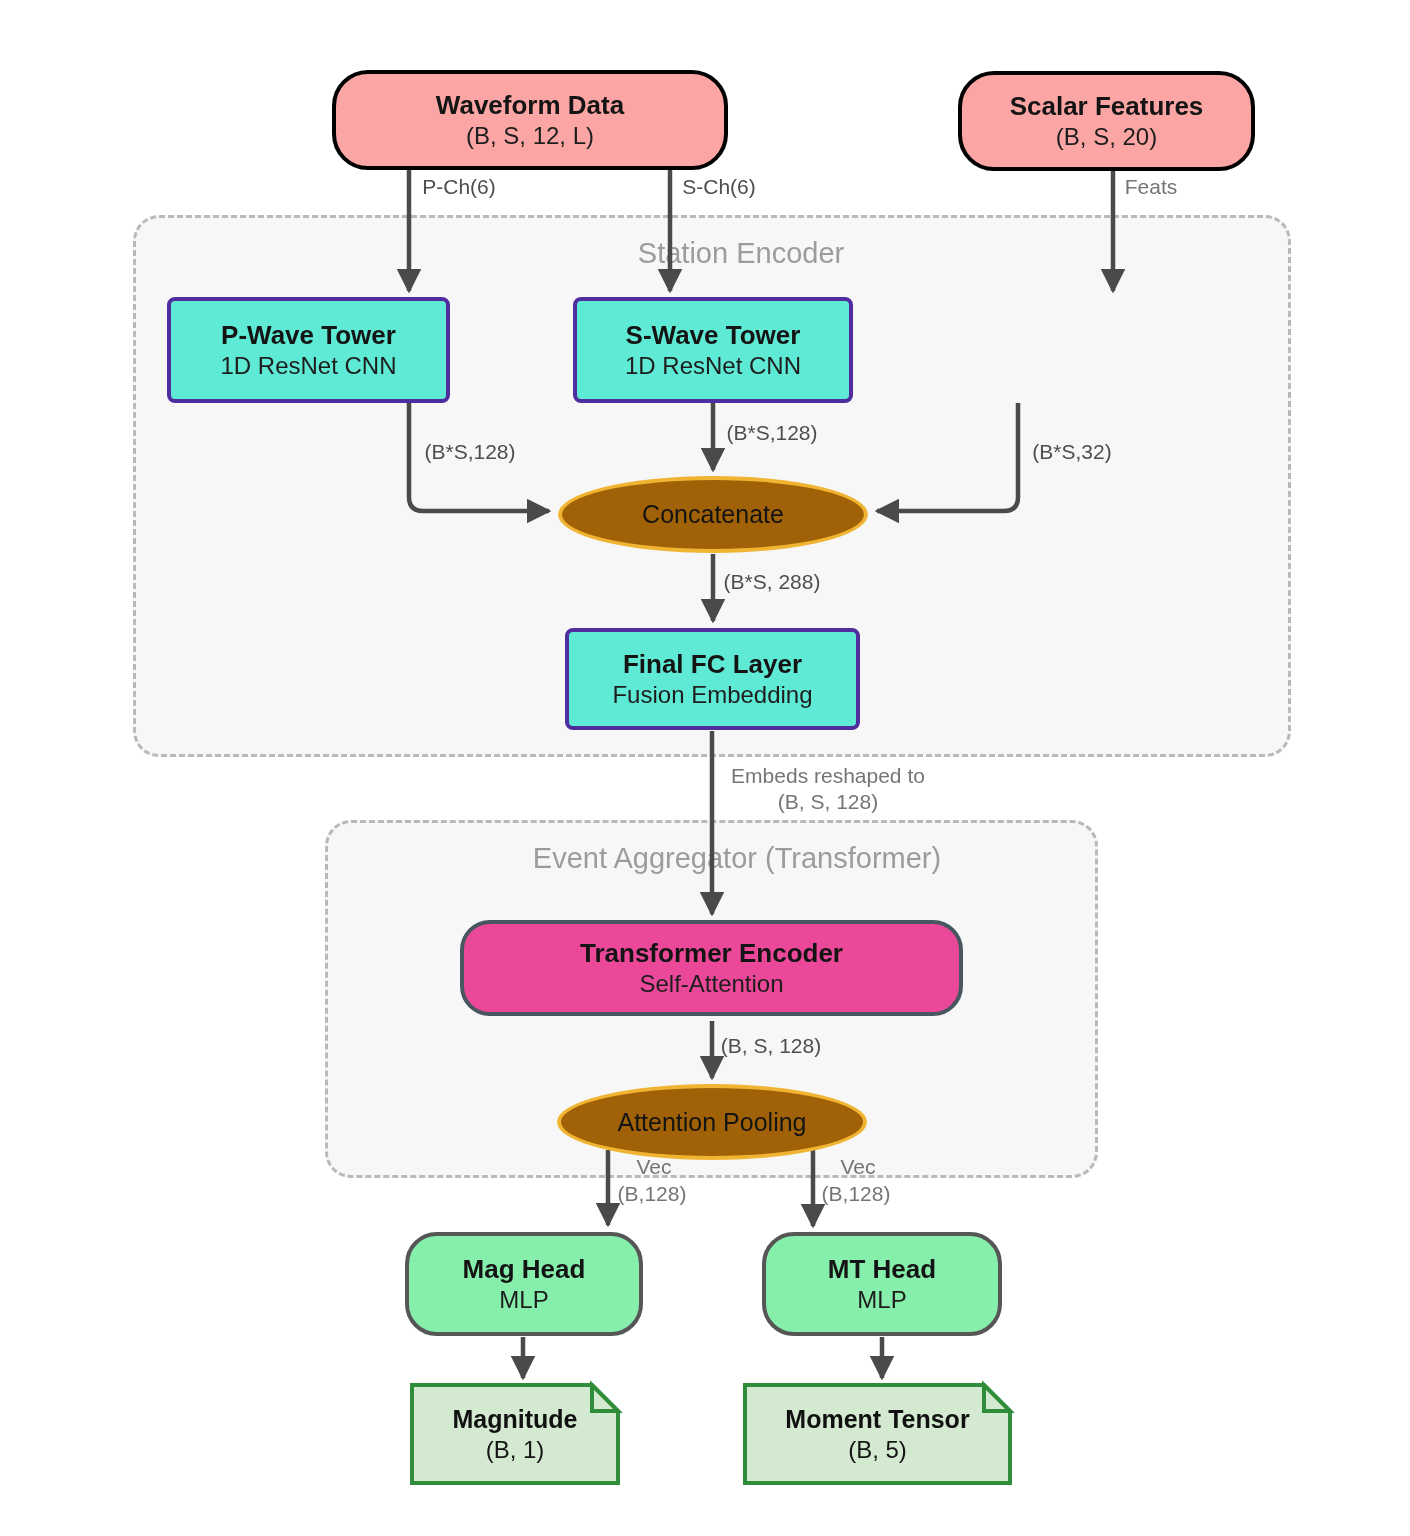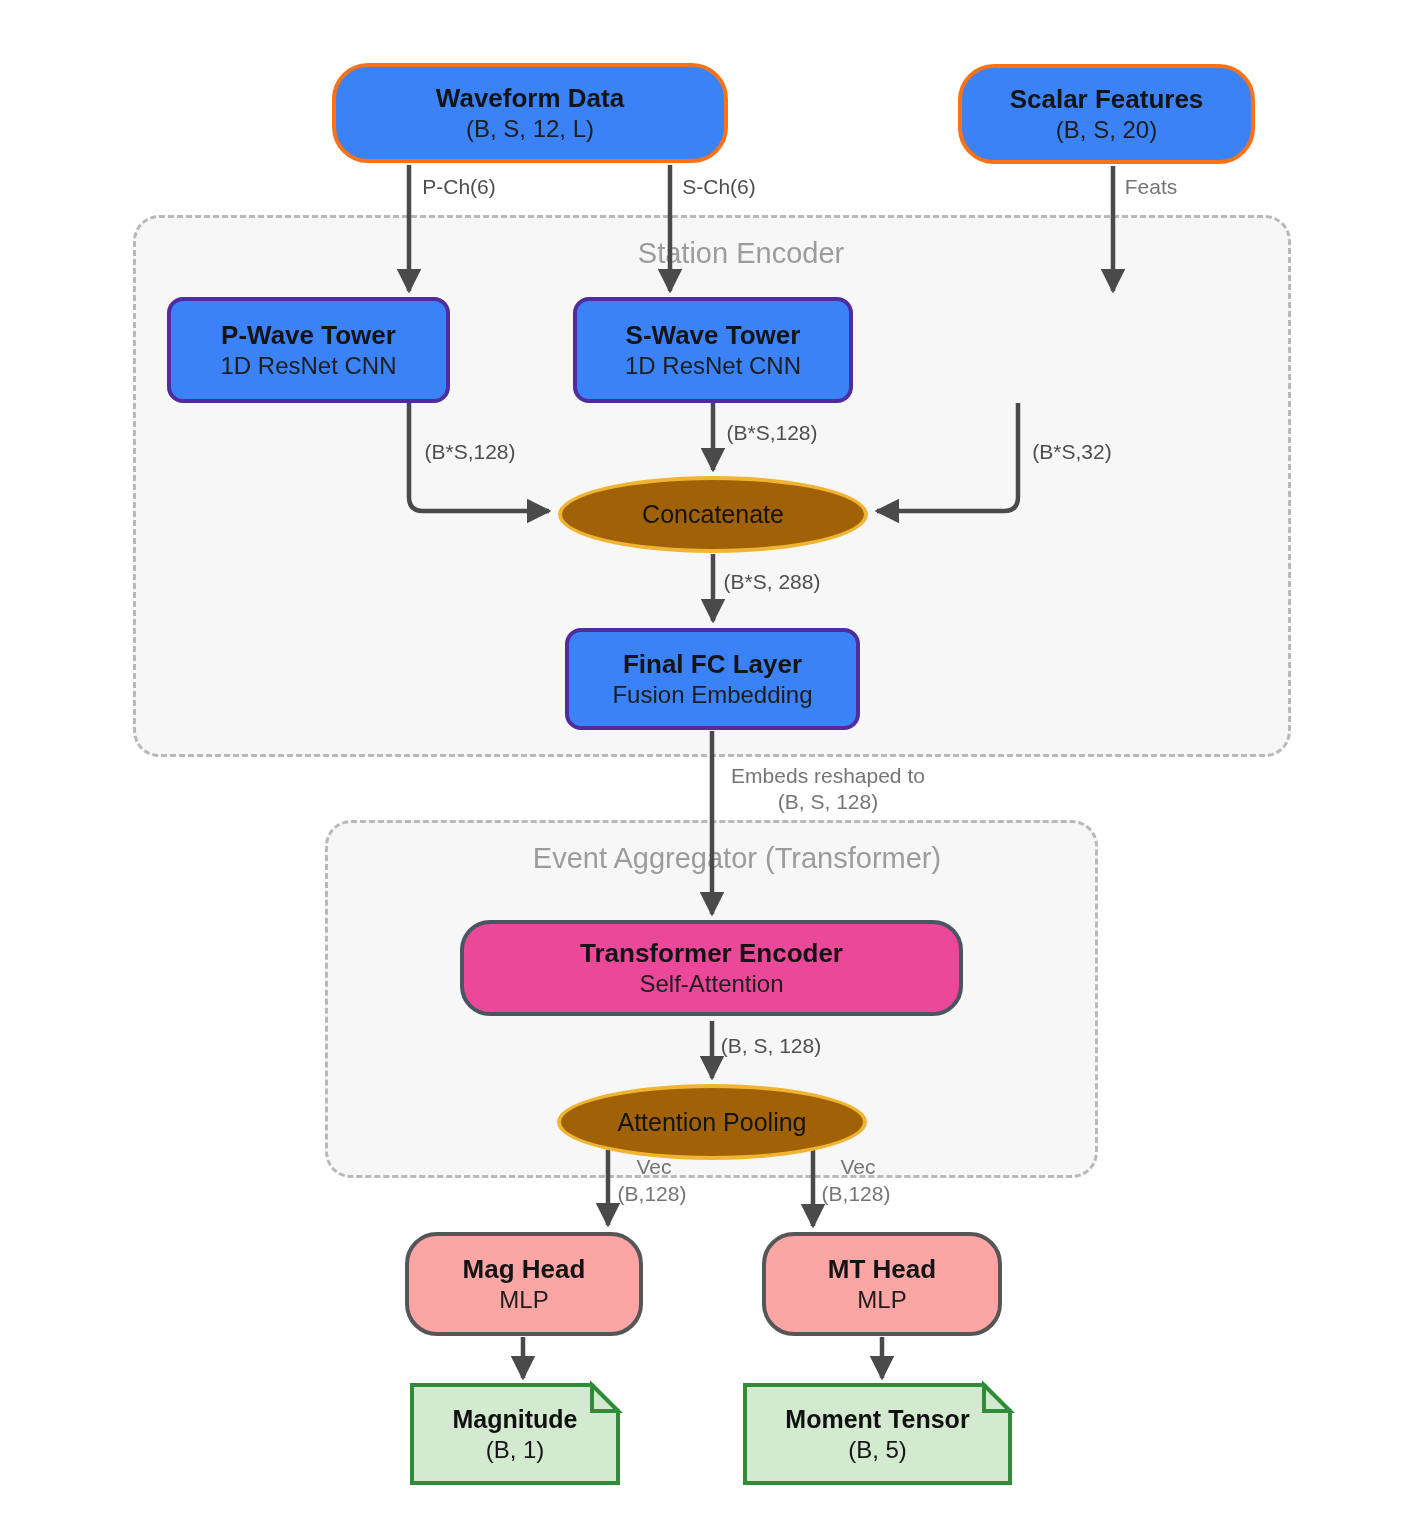--- a/index.html
+++ b/index.html
@@ -16,26 +16,26 @@
     white-space:nowrap;transform:translateX(-50%);
   }
   svg.edges{position:absolute;left:0;top:0;z-index:1;}
   .node{
     position:absolute;z-index:2;box-sizing:border-box;
     display:flex;flex-direction:column;align-items:center;justify-content:center;
     text-align:center;line-height:1.22;
   }
   .node .t{font-size:26px;font-weight:bold;color:#141414;white-space:nowrap;}
   .node .s{font-size:24px;color:#1d1d1d;white-space:nowrap;}
-  .blue{background:#3b82f6;border:4px solid #f97316;border-radius:36px;}
-  .purple{background:#3b82f6;border:4px solid #4f2d9f;border-radius:16px;}
+  .blue{background:#fca5a5;border:4px solid #000000;border-radius:36px;margin-top:7px;}
+  .purple{background:#5eead4;border:4px solid #4f2d9f;border-radius:8px;}
   .oval{background:#a16207;border:4px solid #f0b432;border-radius:50%;}
   .oval .t{font-size:25px;font-weight:normal;}
   .slate{background:#ec4899;border:4px solid #47565f;border-radius:30px;}
-  .grayhead{background:#fca5a5;border:4px solid #565656;border-radius:32px;align-items:center;}
+  .grayhead{background:#86efac;border:4px solid #565656;border-radius:32px;align-items:center;}
   .note-text{
     position:absolute;z-index:2;display:flex;flex-direction:column;
     align-items:center;justify-content:center;text-align:center;line-height:1.22;
   }
   .note-text .t{font-size:25px;font-weight:bold;color:#111111;white-space:nowrap;}
   .note-text .s{font-size:24px;color:#151515;white-space:nowrap;}
   .elabel{
     position:absolute;z-index:3;font-size:21px;color:#4e4e4e;
     white-space:nowrap;transform:translateX(-50%);
   }

